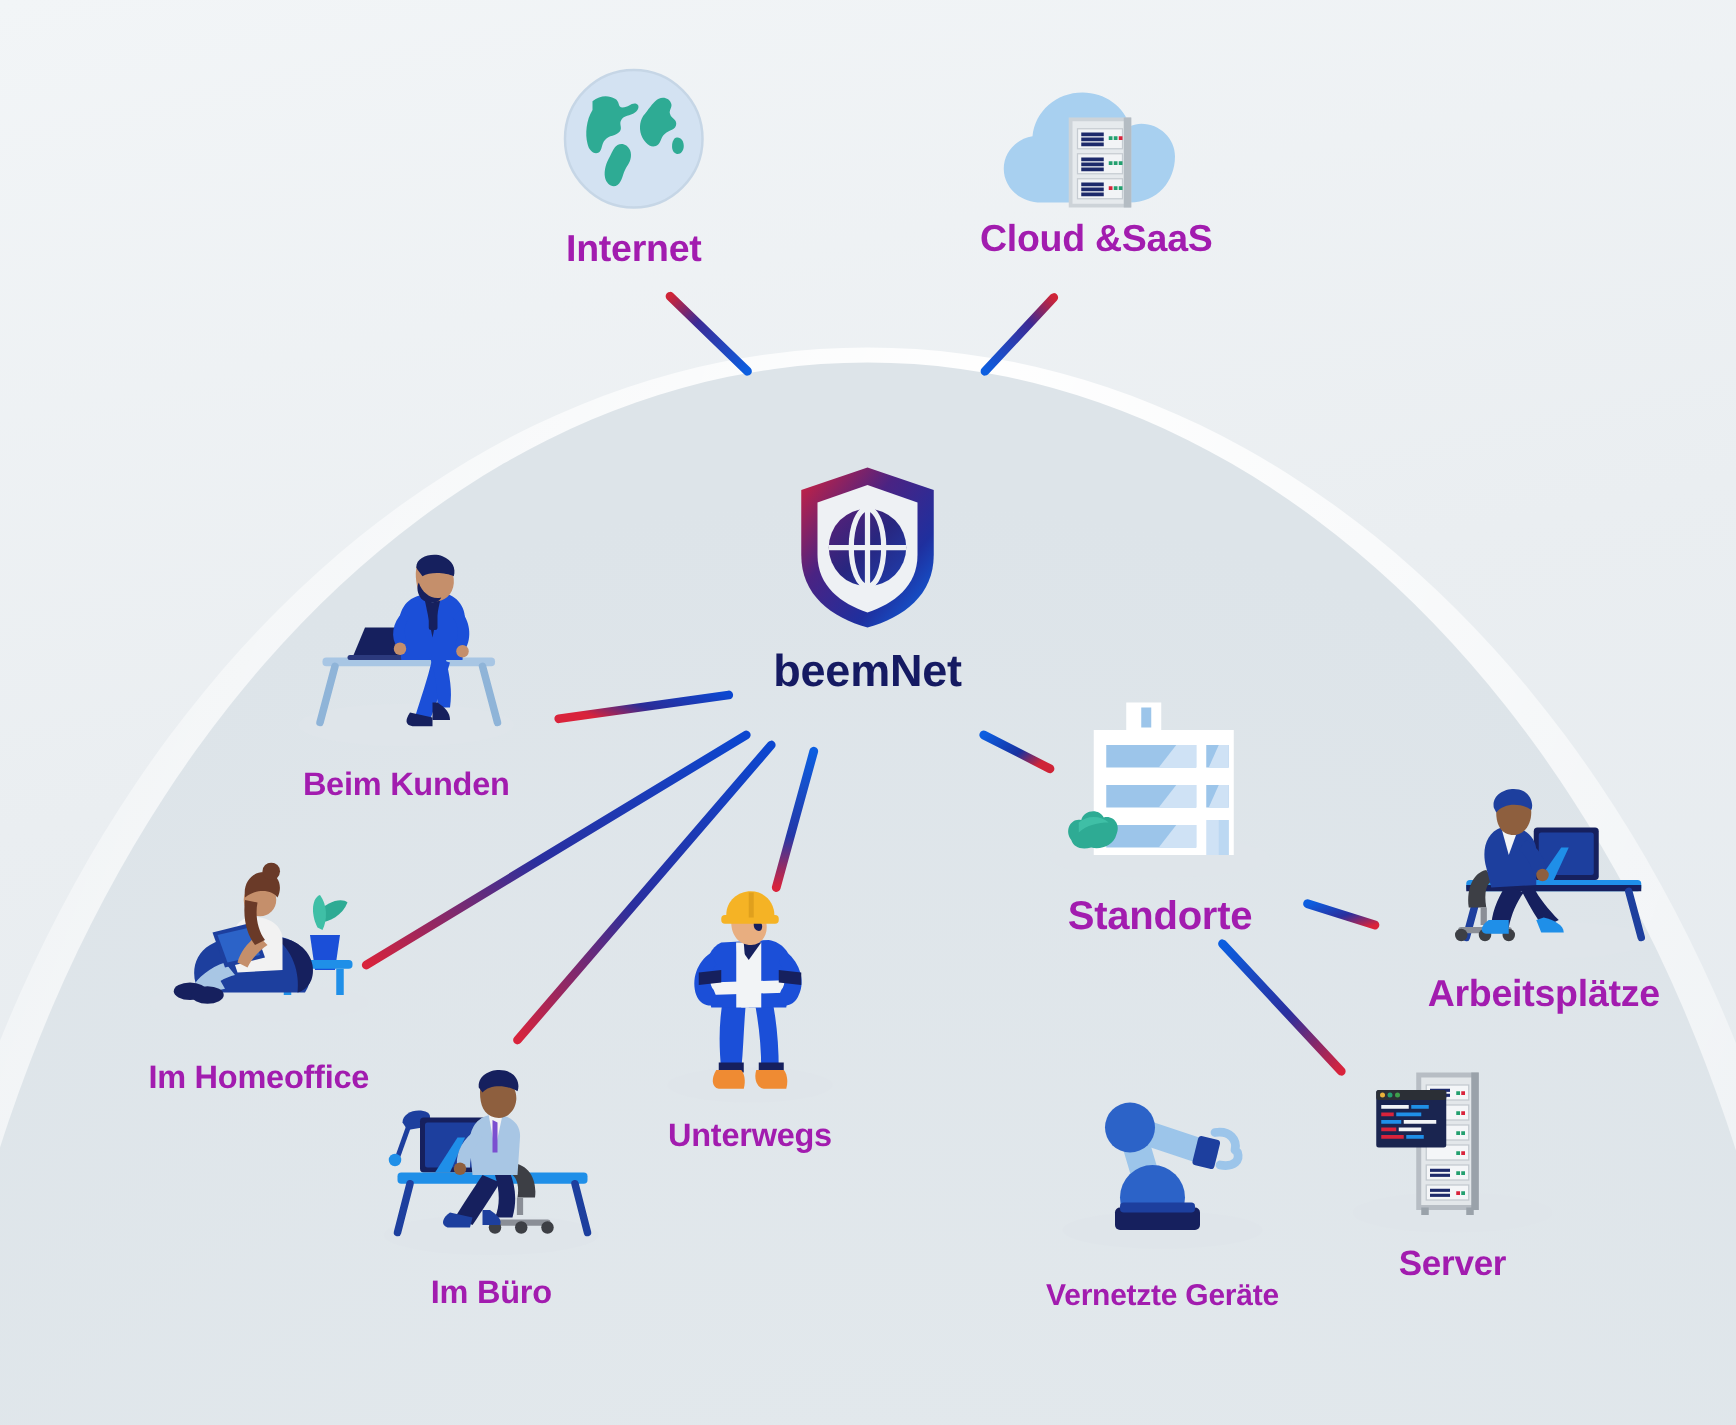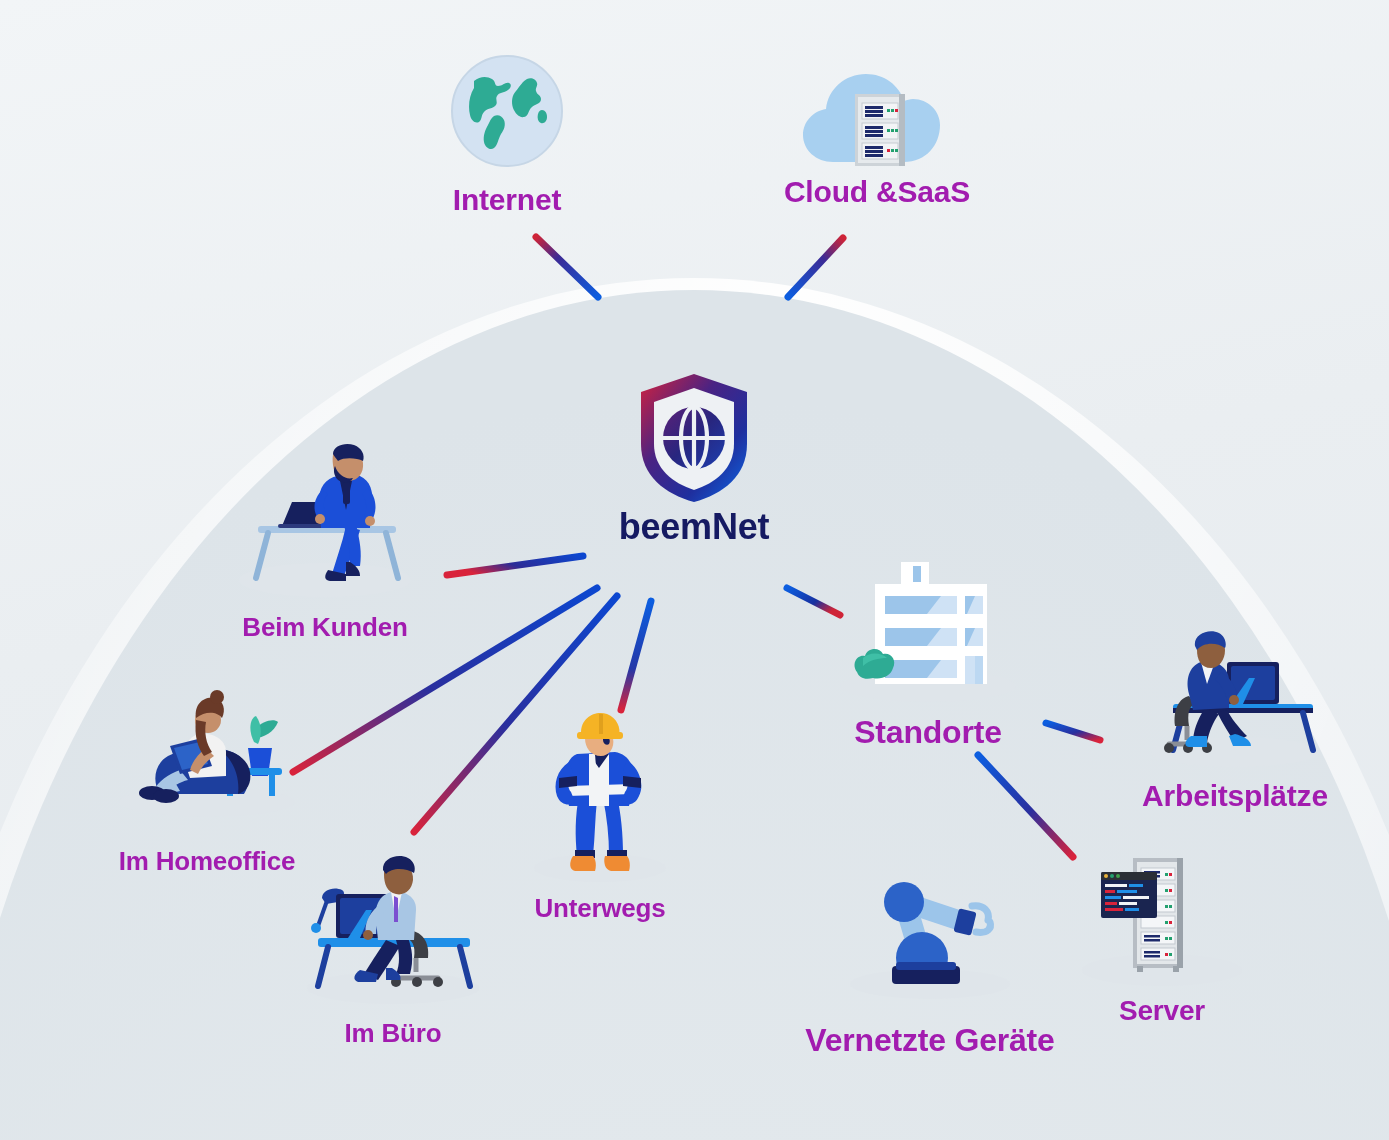--- a/index.html
+++ b/index.html
@@ -191,21 +191,21 @@
       </defs>
       <path d="M65 6 118 24v52c0 32-24 50-53 58C36 126 12 108 12 76V24z" fill="url(#shieldGrad)"></path>
       <path d="M65 20 105 34v42c0 25-19 39-40 46-21-7-40-21-40-46V34z" fill="#eef1f4"></path>
       <circle cx="65" cy="70" r="31" fill="url(#globeGrad)"></circle>
       <g fill="none" stroke="#eef1f4" stroke-width="4.2">
         <line x1="34" y1="70" x2="96" y2="70"></line>
         <ellipse cx="65" cy="70" rx="13" ry="31"></ellipse>
         <line x1="65" y1="39" x2="65" y2="101"></line>
       </g>
     </svg>
-    <div class="label" style="">beemNet</div>
+    <div class="label" style="margin-top:10px;">beemNet</div>
   </div>
 
   <div class="node n-mid" style="left:210px;top:440px;width:230px;">
     <svg class="art" width="210" height="160" viewBox="0 0 210 160">
       <ellipse cx="105" cy="140" rx="86" ry="17" fill="#dfe5ea"></ellipse>
 
       <rect x="38" y="86" width="138" height="7" rx="3" fill="#a8c6e4"></rect>
       <path d="M48 93 L36 138" stroke="#8fb4d8" stroke-width="6" stroke-linecap="round" fill="none"></path>
       <path d="M166 93 L178 138" stroke="#8fb4d8" stroke-width="6" stroke-linecap="round" fill="none"></path>
 
@@ -493,16 +493,16 @@
       <circle cx="74" cy="46" r="20" fill="#2c63c8"></circle>
       <circle cx="92" cy="102" r="26" fill="#2c63c8"></circle>
 
       <rect x="126" y="54" width="18" height="24" rx="3" fill="#1d3f9e" transform="rotate(14 135 66)"></rect>
       <path d="M142 50 C154 48 160 56 158 64" stroke="#9cc5ea" stroke-width="7" fill="none" stroke-linecap="round"></path>
       <path d="M146 76 C158 78 162 72 160 66" stroke="#9cc5ea" stroke-width="7" fill="none" stroke-linecap="round"></path>
 
       <rect x="62" y="110" width="68" height="18" rx="4" fill="#16205e"></rect>
       <rect x="66" y="106" width="60" height="8" rx="3" fill="#1d3f9e"></rect>
     </svg>
-    <div class="label" style="margin-top:8px;font-size:32px;">Vernetzte Geräte</div>
+    <div class="label" style="margin-top:8px;font-size:24px;">Vernetzte Geräte</div>
   </div>
 
 </div>
 
 </body></html>

